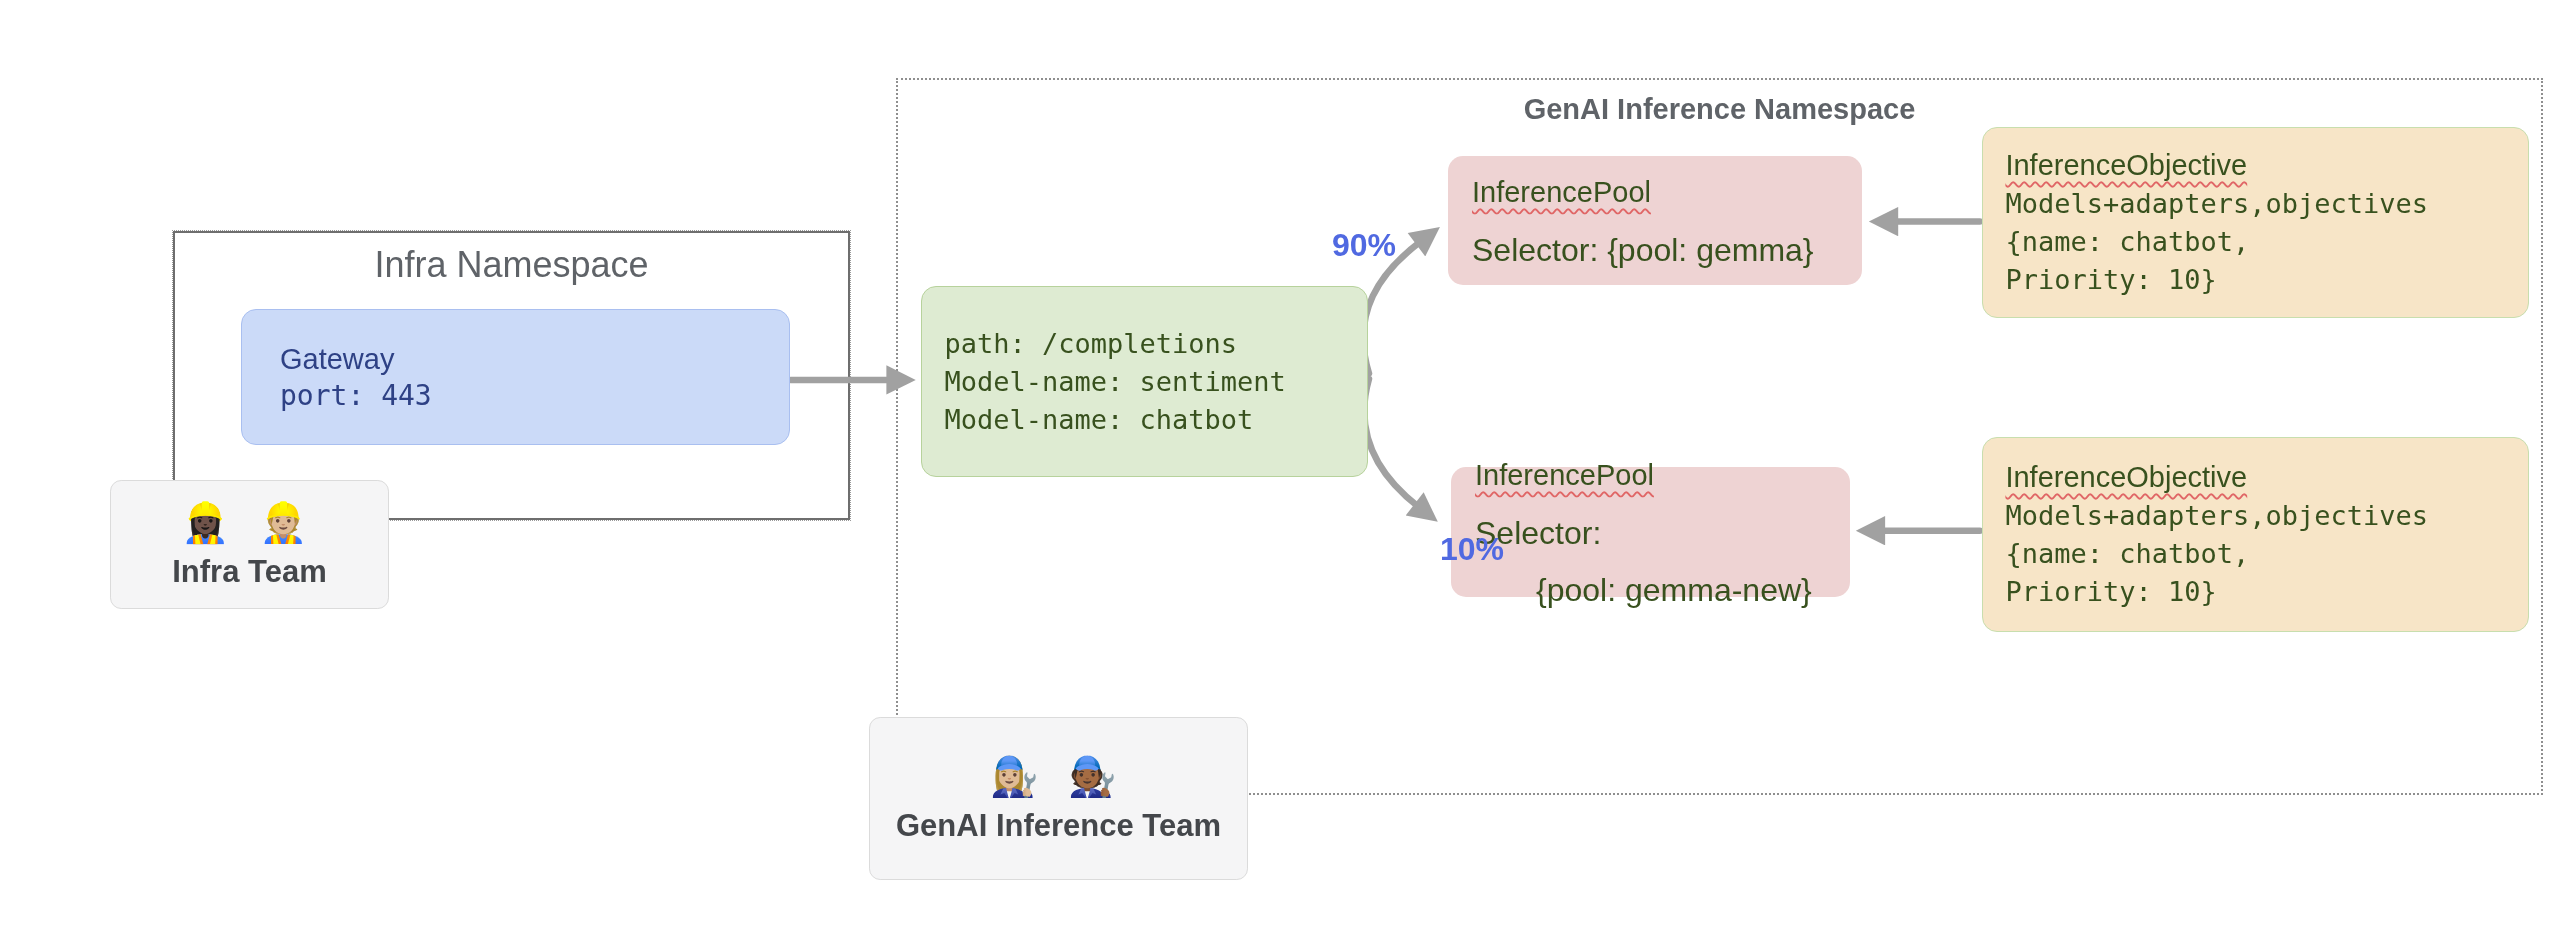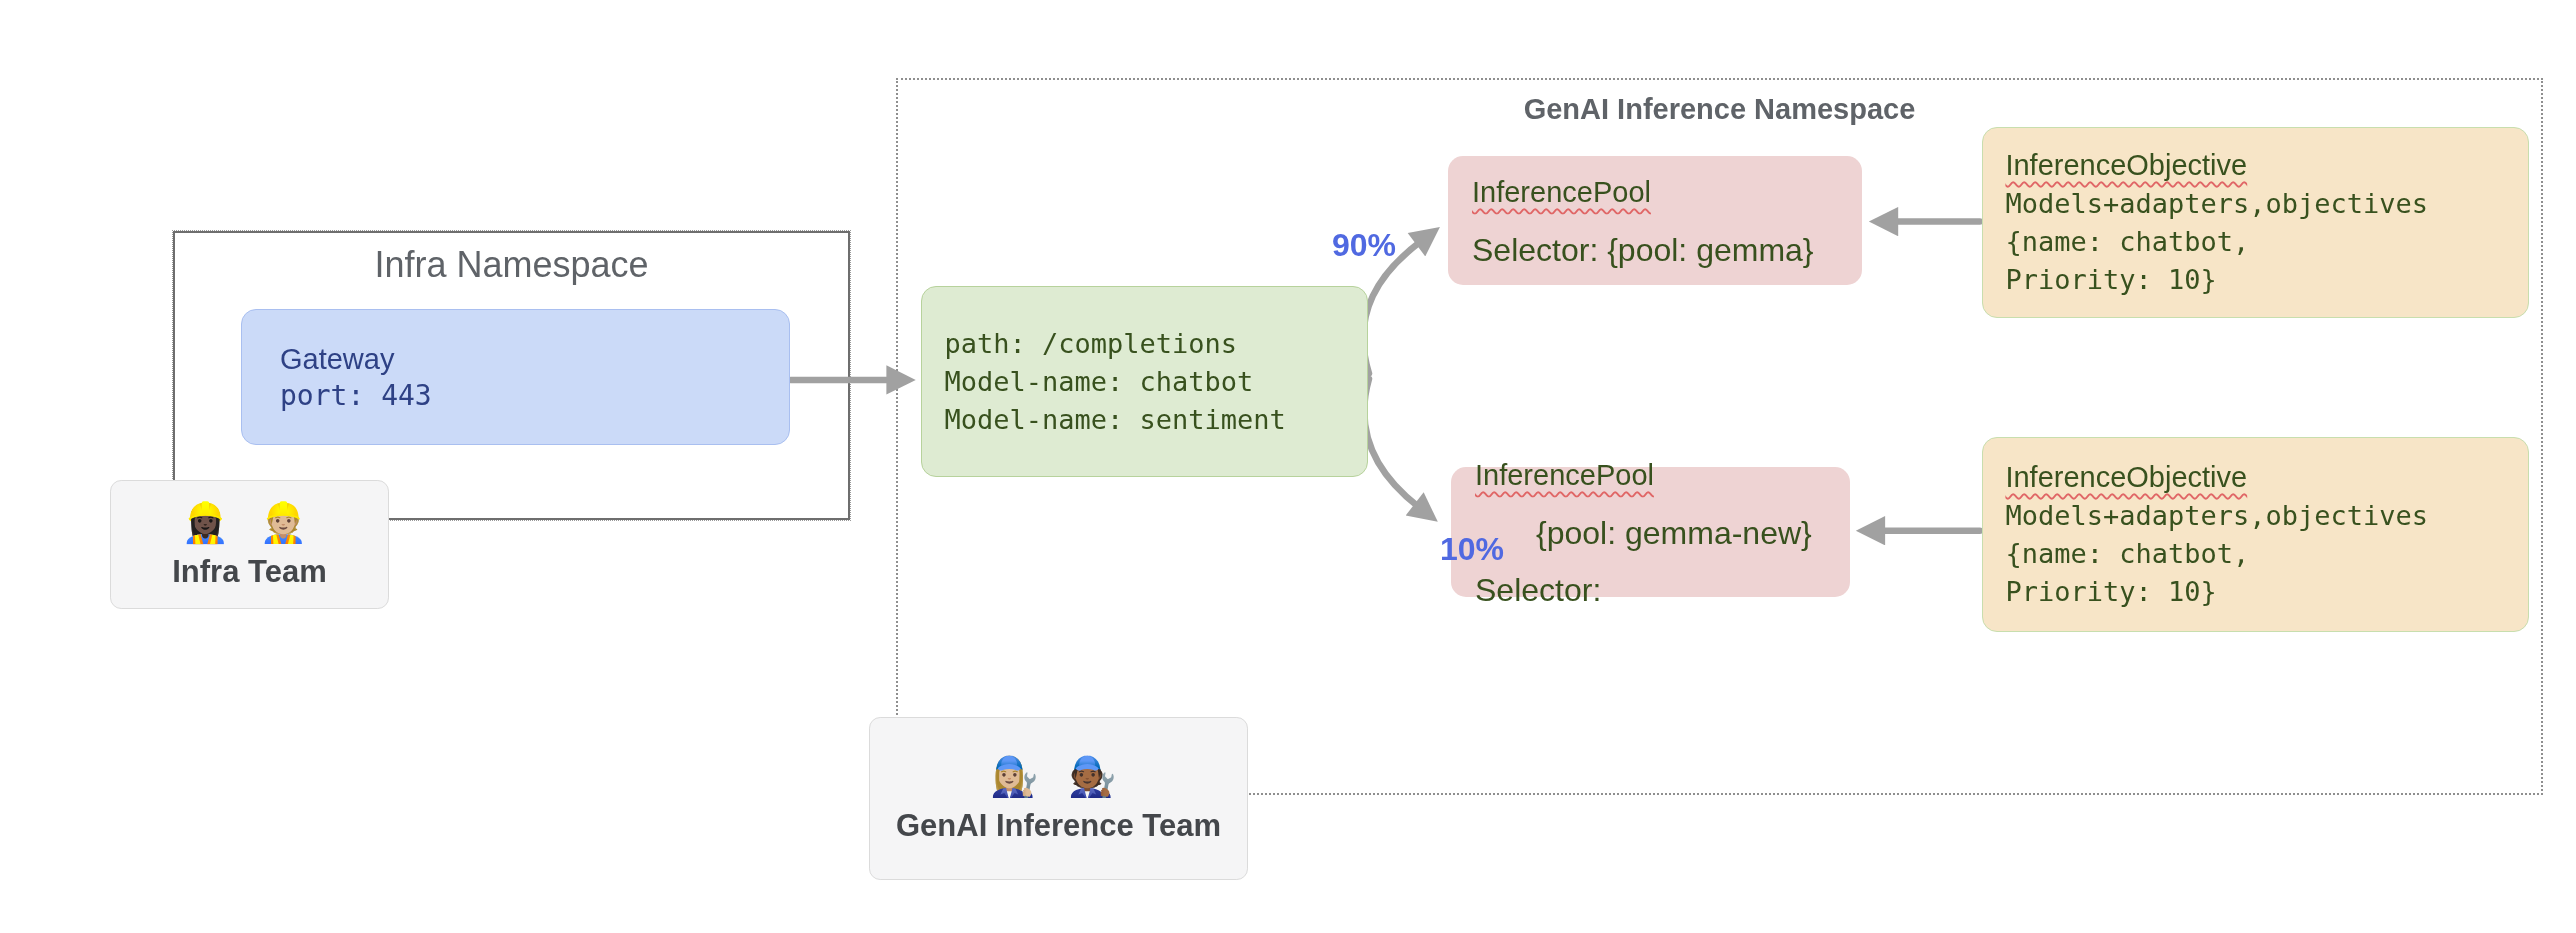--- a/index.html
+++ b/index.html
@@ -153,33 +153,33 @@
     <path class="arrow-line" marker-end="url(#ah)" d="M2126,570 L2018,570"></path>
   </svg>
 
   <div class="box gateway">
     <div class="title">Gateway</div>
     <div class="line mono">port: 443</div>
   </div>
 
   <div class="box httproute">
     <div class="line mono">path: /completions</div>
+    <div class="line mono">Model-name: sentiment</div>
     <div class="line mono">Model-name: chatbot</div>
-    <div class="line mono">Model-name: sentiment</div>
   </div>
 
   <div class="box pool pool-top">
     <div class="title"><span class="squiggle">InferencePool</span></div>
     <div class="line">Selector: {pool: gemma}</div>
   </div>
 
   <div class="box pool pool-bottom">
     <div class="title"><span class="squiggle">InferencePool</span></div>
+    <div class="line">Selector:</div>
     <div class="line indent">{pool: gemma-new}</div>
-    <div class="line">Selector:</div>
   </div>
 
   <div class="box objective obj-top">
     <div class="title"><span class="squiggle">InferenceObjective</span></div>
     <div class="line mono">Models+adapters,objectives</div>
     <div class="line mono">{name: chatbot,</div>
     <div class="line mono">Priority: 10}</div>
   </div>
 
   <div class="box objective obj-bottom">

